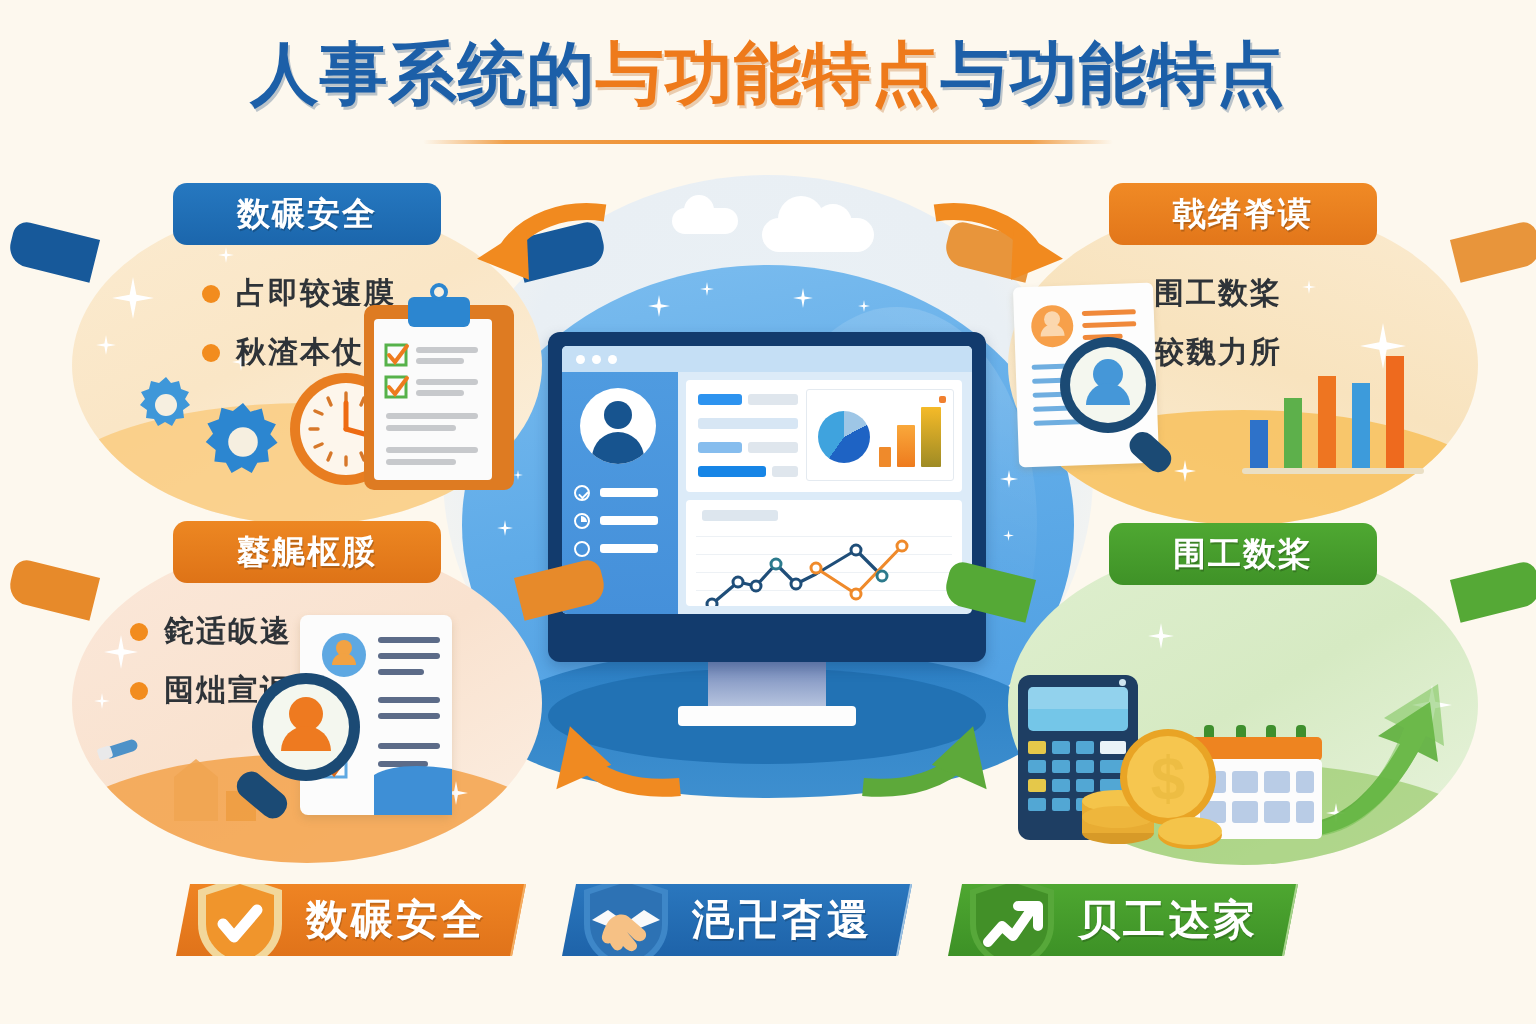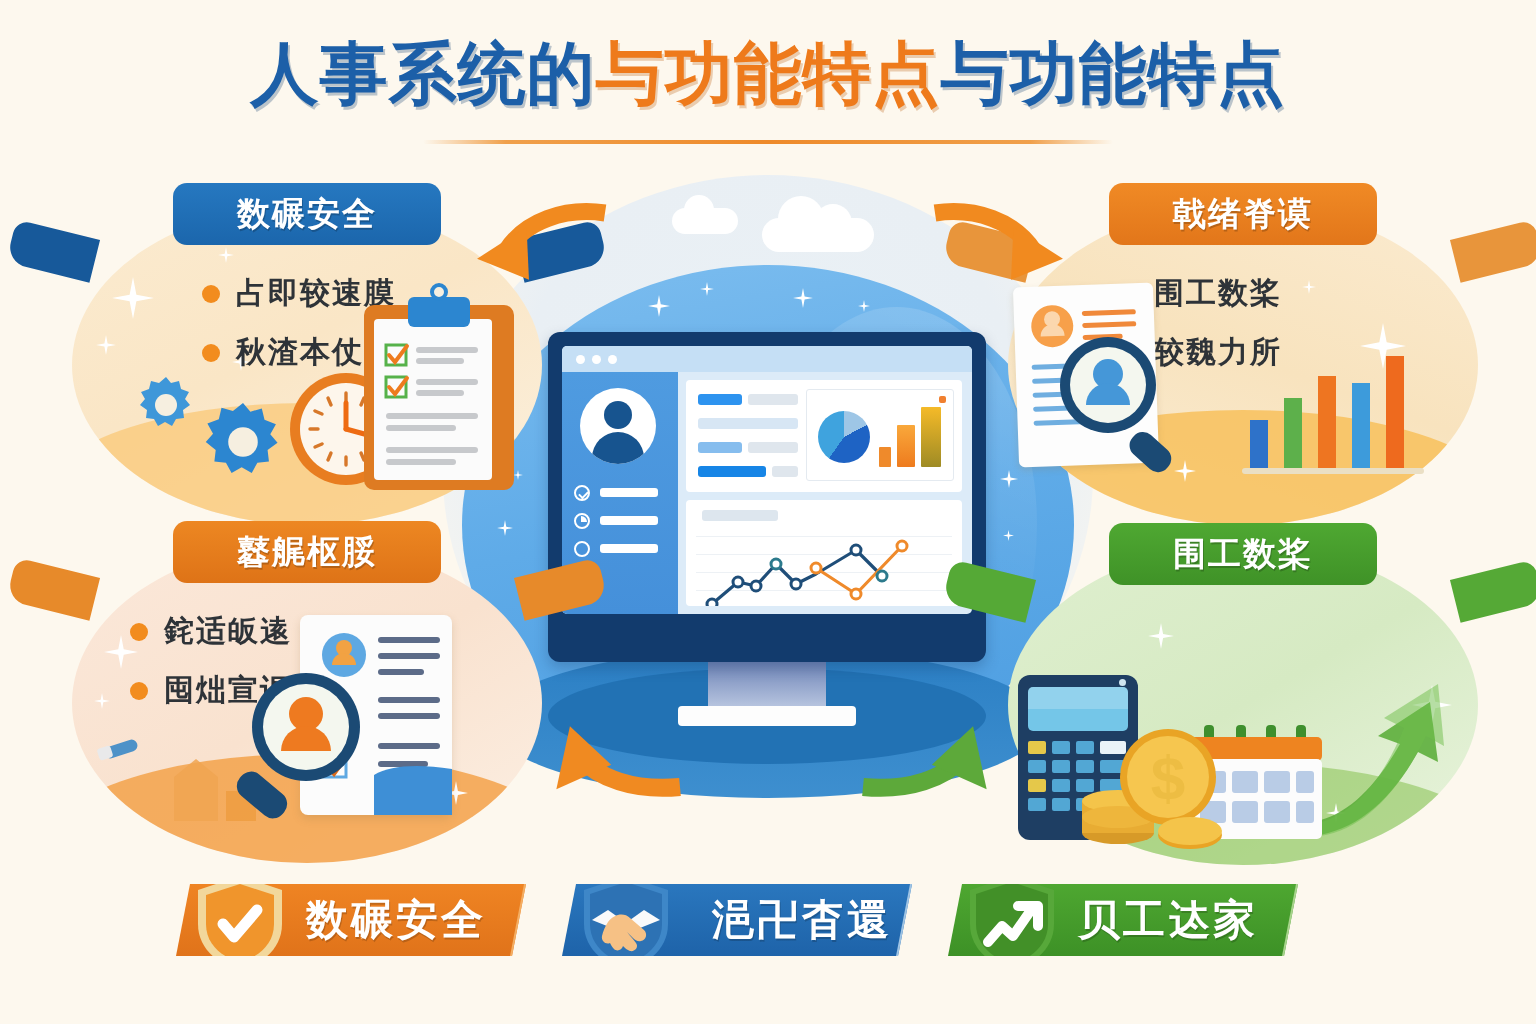--- a/index.html
+++ b/index.html
@@ -190,21 +190,21 @@
     position:absolute; right:-26px; top:0; width:42px; height:72px;
     clip-path:polygon(14px 0, 100% 0, calc(100% - 14px) 100%, 0 100%);
   }
   .strip .slabel{
     color:#fff; font-size:42px; font-weight:bold; letter-spacing:3px;
     text-shadow:1px 2px 0 rgba(0,0,0,.18);
     margin-left:130px;
   }
   .s-orange{ background:linear-gradient(180deg,#EF8423,#E0731A); }
   .s-orange .tail{ background:#F4AE63; }
-  .s-blue{ background:linear-gradient(180deg,#2A77BE,#1E63A9);justify-content:center; }
+  .s-blue{ background:linear-gradient(180deg,#2A77BE,#1E63A9); }
   .s-blue .tail{ background:#9FC4E4; }
   .s-green{ background:linear-gradient(180deg,#4EA731,#3D9126); }
   .s-green .tail{ background:#A8D48C; }
   .emblem{ position:absolute; left:16px; top:-10px; width:96px; height:98px; z-index:3; }
 </style>
 </head>
 <body>
 
 <div class="stage">
 

